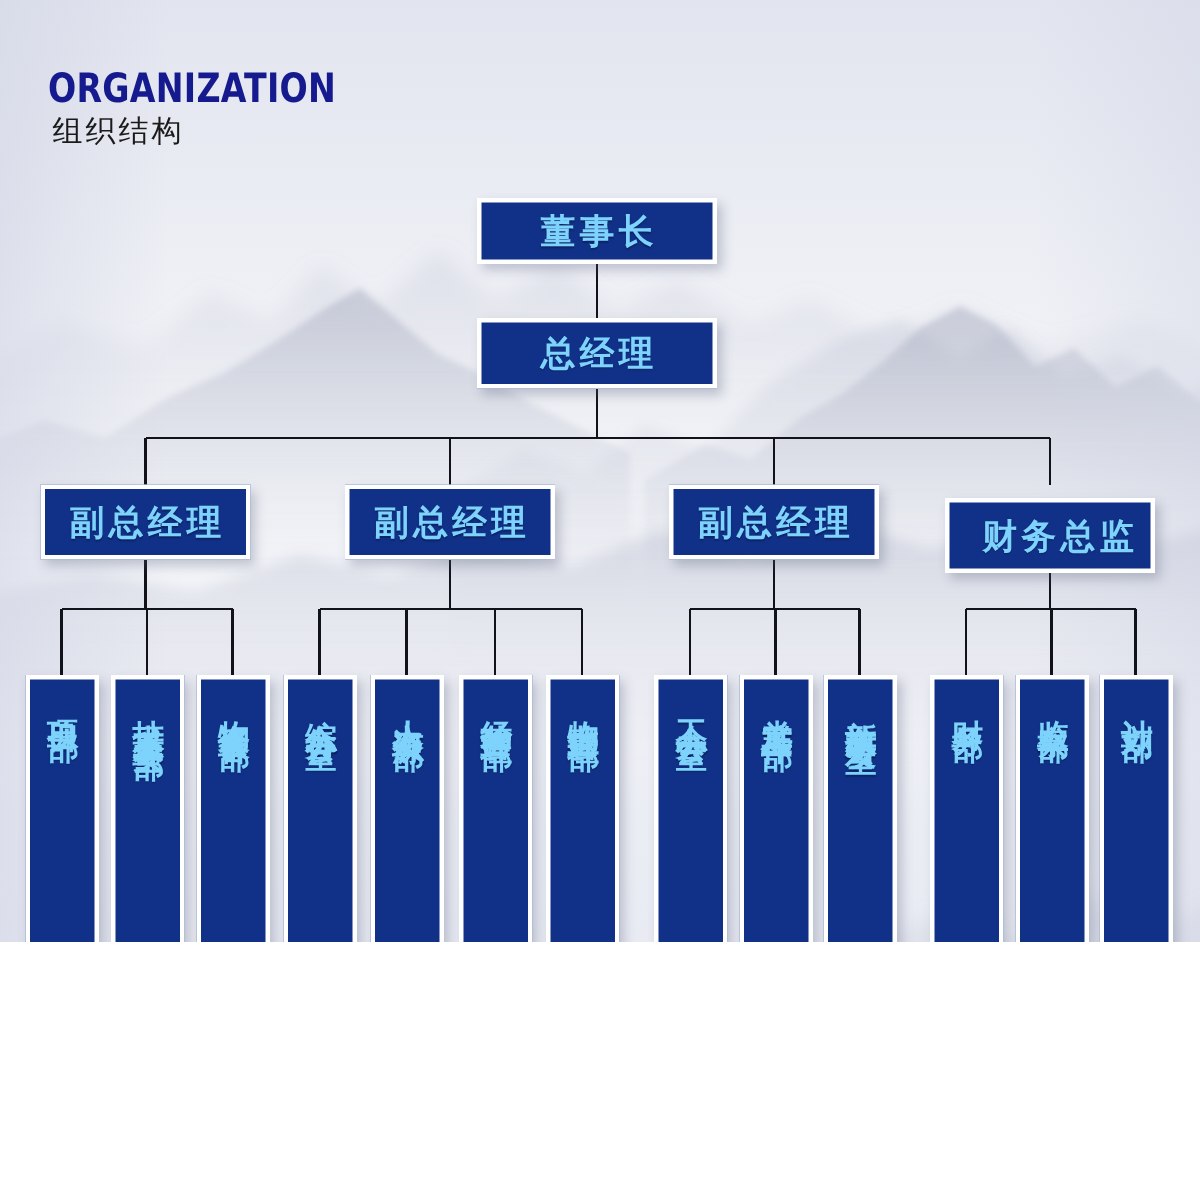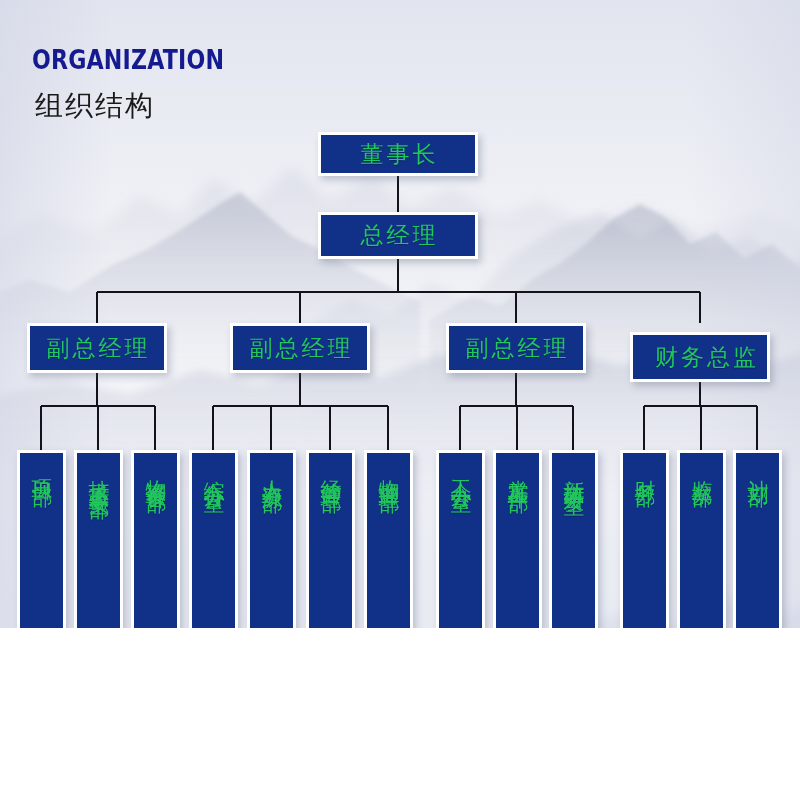--- a/index.html
+++ b/index.html
@@ -56,24 +56,23 @@
     font-weight: 700;
     font-size: 27px;
     letter-spacing: 0.2px;
     color: #151a8e;
     transform: scaleX(0.82);
     transform-origin: left center;
     line-height: 1.05;
     white-space: nowrap;
   }
   #title-cn {
-    margin-top: 13px;
     margin-left: 3px;
     font-family: "DejaVu Sans", sans-serif;
-    font-size: 28px;
+    font-size: 20px;
     color: #1a1a1a;
     letter-spacing: 2px;
     white-space: nowrap;
   }
 
   
   #wires {
     position: absolute; left: 0; top: 0;
     width: 800px; height: 800px;
     z-index: 2;
@@ -88,22 +87,22 @@
     border: 3px solid #ffffff;
     box-shadow: 3px 4px 7px rgba(80,90,120,0.30);
     color: #ffffff;
     z-index: 4;
     display: flex;
     align-items: center;
     justify-content: center;
   }
   .node .lbl {
     font-family: "DejaVu Sans", sans-serif;
-    font-weight: 400;
-    color: #22c55e;
+    font-weight: 700;
+    color: #7dd3fc;
     text-shadow: 0 1px 1px rgba(0,0,0,0.28);
   }
 
   
   .node.h .lbl {
     font-size: 23px;
     letter-spacing: 3px;
     padding-left: 3px;
     white-space: nowrap;
   }

